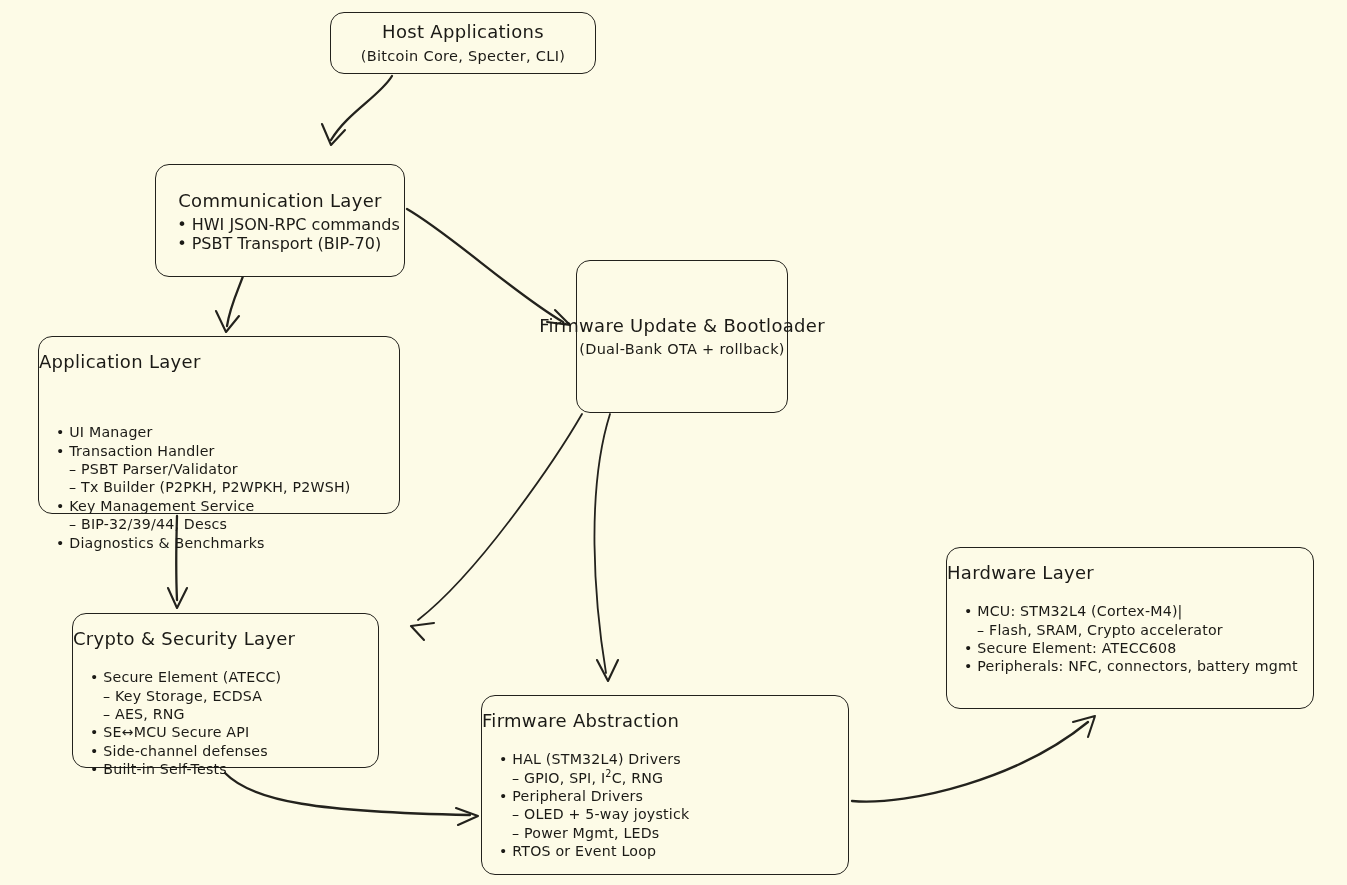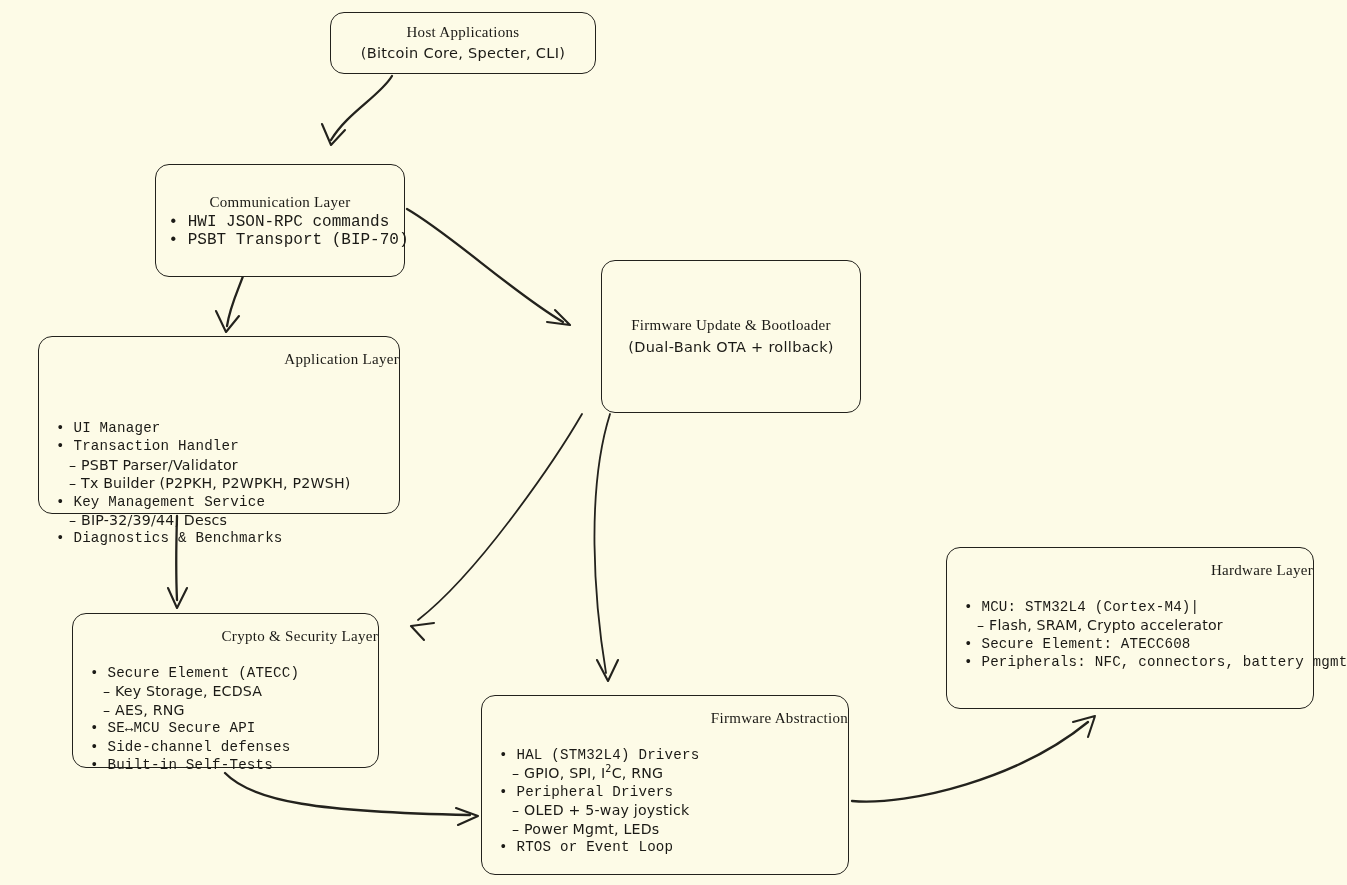--- a/index.html
+++ b/index.html
@@ -33,45 +33,43 @@
     display: flex;
     flex-direction: column;
     align-items: stretch;
     z-index: 2;
   }
   .node.centered {
     justify-content: center;
     align-items: center;
   }
   .node-title {
-    text-align: right;
-    font-size: 15px;
+    text-align: left;
+    font-size: 18px;
     letter-spacing: .3px;
     line-height: 1.45;
     white-space: nowrap;
-    font-family: Liberation Serif, serif;
   }
   .node-sub {
     text-align: right;
     font-size: 14.5px;
     letter-spacing: .3px;
     line-height: 1.45;
     white-space: nowrap;
   }
   .node-body {
     margin-top: 16px;
     font-size: 14.2px;
     line-height: 1.30;
     letter-spacing: .2px;
   }
   .bullet-l1 {
     padding-left: 30px;
     text-indent: -13px;
     white-space: nowrap;
-    font-family: Liberation Mono, monospace;
   }
   .bullet-l1::before {
     content: "\2022\00a0";
   }
   .bullet-l2 {
     padding-left: 46px;
     text-indent: -16px;
     white-space: nowrap;
   }
   .bullet-l2::before {
@@ -156,21 +154,21 @@
         <div class="bullet-l1">UI Manager</div>
         <div class="bullet-l1">Transaction Handler</div>
         <div class="bullet-l2">PSBT Parser/Validator</div>
         <div class="bullet-l2">Tx Builder (P2PKH, P2WPKH, P2WSH)</div>
         <div class="bullet-l1">Key Management Service</div>
         <div class="bullet-l2">BIP-32/39/44, Descs</div>
         <div class="bullet-l1">Diagnostics &amp; Benchmarks</div>
       </div>
   </div>
 
-  <div class="node centered" style="left:601px; top:260px; width:260px; height:153px;">
+  <div class="node centered" style="left:576px; top:260px; width:212px; height:153px;">
     <div class="node-title">Firmware Update &amp; Bootloader</div>
     <div class="node-sub">(Dual-Bank OTA + rollback)</div>
   </div>
 
   <div class="node" style="left:72px; top:613px; width:307px; height:155px;">
     <div class="node-title title-pad">Crypto &amp; Security Layer</div>
     <div class="node-body">
         <div class="bullet-l1">Secure Element (ATECC)</div>
         <div class="bullet-l2">Key Storage, ECDSA</div>
         <div class="bullet-l2">AES, RNG</div>

